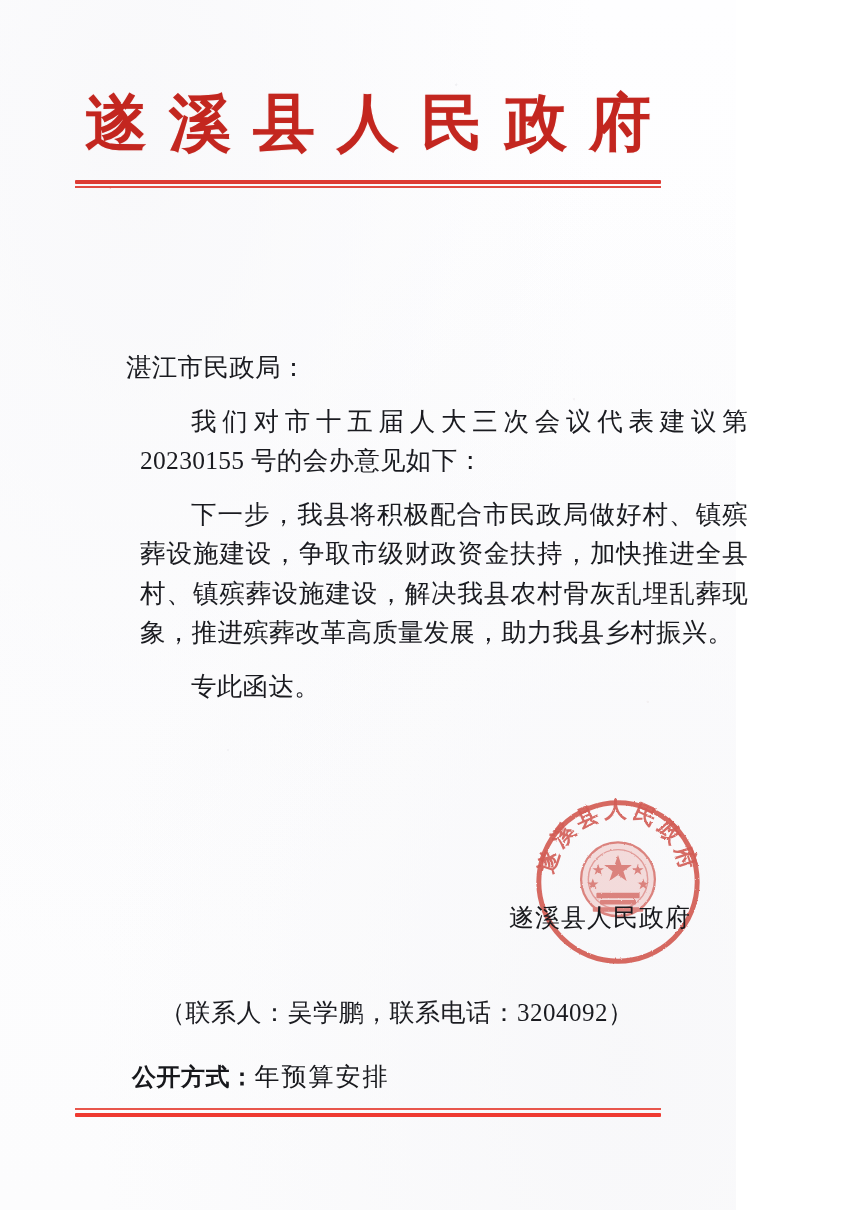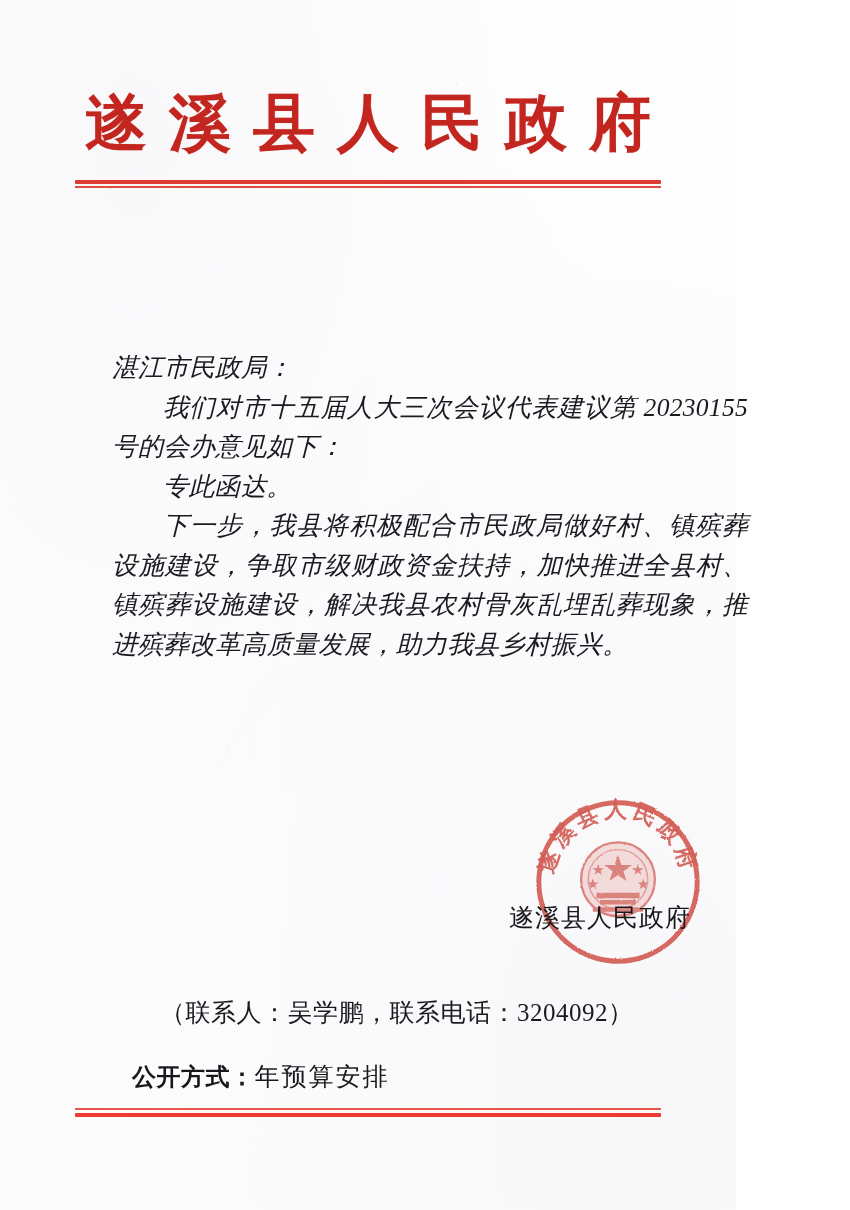--- a/index.html
+++ b/index.html
@@ -103,35 +103,34 @@
     font-size: 31px;
     font-weight: 700;
     line-height: 48px;
     letter-spacing: 1px;
   }
   .doc-title .t-line { display: block; white-space: nowrap; }
 
   
   .body-area {
     position: absolute;
-    left: 112px;
+    left: 126px;
     top: 348px;
     width: 636px;
     color: #1a1b20;
     font-size: 25.5px;
     line-height: 39.5px;
     letter-spacing: 0.3px;
     text-align: justify;
-    font-style: italic;
   }
   .recipient {
     margin: 0 0 0 0;
   }
   .para {
-    margin: 0;
+    margin: 14px;
     text-indent: 2em;
   }
 
   
   .sign-block {
     position: absolute;
     top: 898px;
     left: 470px;
     width: 260px;
     text-align: center;
@@ -198,22 +197,22 @@
   <div class="rule-top">
     <div class="thick"></div>
     <div class="gap"></div>
     <div class="thin"></div>
   </div>
 
 
   <div class="body-area">
     <p class="recipient">湛江市民政局：</p>
     <p class="para">我们对市十五届人大三次会议代表建议第 20230155 号的会办意见如下：</p>
+    <p class="para">下一步，我县将积极配合市民政局做好村、镇殡葬设施建设，争取市级财政资金扶持，加快推进全县村、镇殡葬设施建设，解决我县农村骨灰乱埋乱葬现象，推进殡葬改革高质量发展，助力我县乡村振兴。</p>
     <p class="para">专此函达。</p>
-    <p class="para">下一步，我县将积极配合市民政局做好村、镇殡葬设施建设，争取市级财政资金扶持，加快推进全县村、镇殡葬设施建设，解决我县农村骨灰乱埋乱葬现象，推进殡葬改革高质量发展，助力我县乡村振兴。</p>
   </div>
 
   <svg class="seal" viewBox="0 0 200 200">
     <defs>
       <path id="arcPath" d="M 28 100 A 72 72 0 0 1 172 100"></path>
       <filter id="rough">
         <feTurbulence type="fractalNoise" baseFrequency="0.55" numOctaves="3" seed="7" result="n"></feTurbulence>
         <feDisplacementMap in="SourceGraphic" in2="n" scale="2.2" xChannelSelector="R" yChannelSelector="G"></feDisplacementMap>
       </filter>
     </defs>

